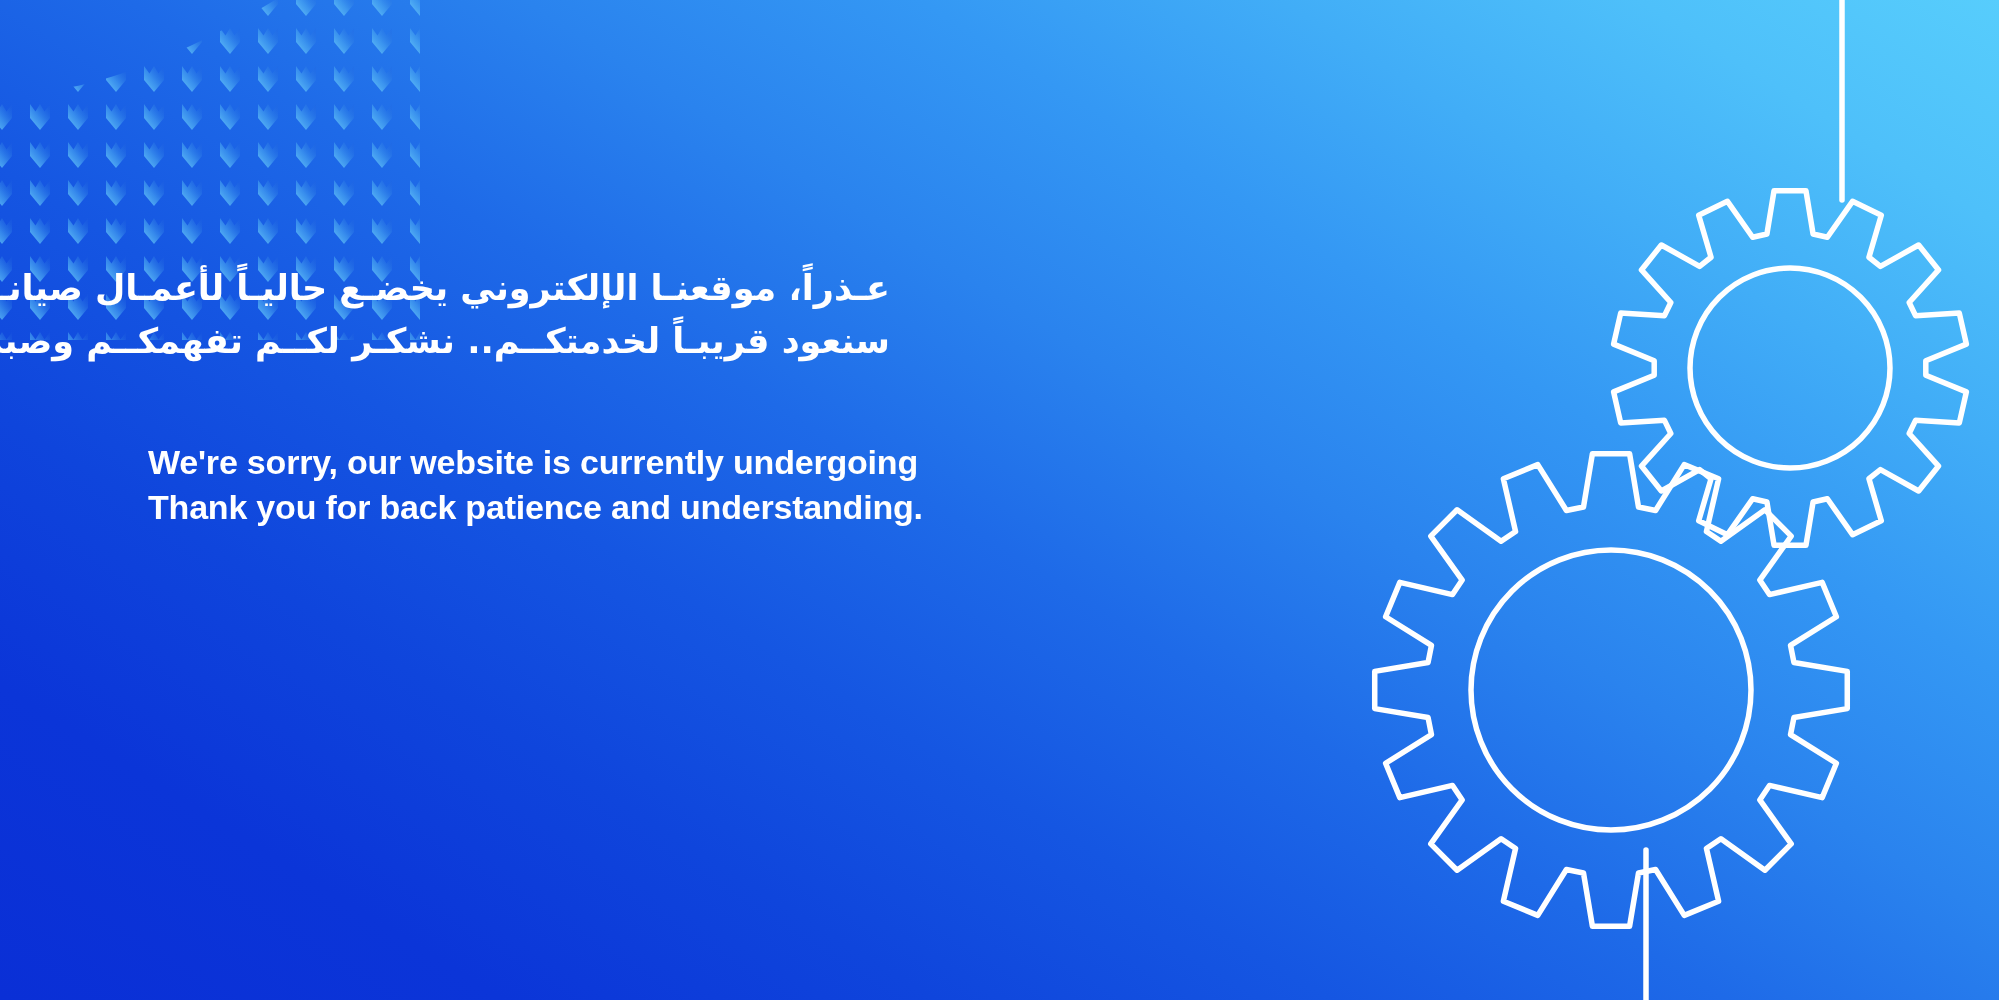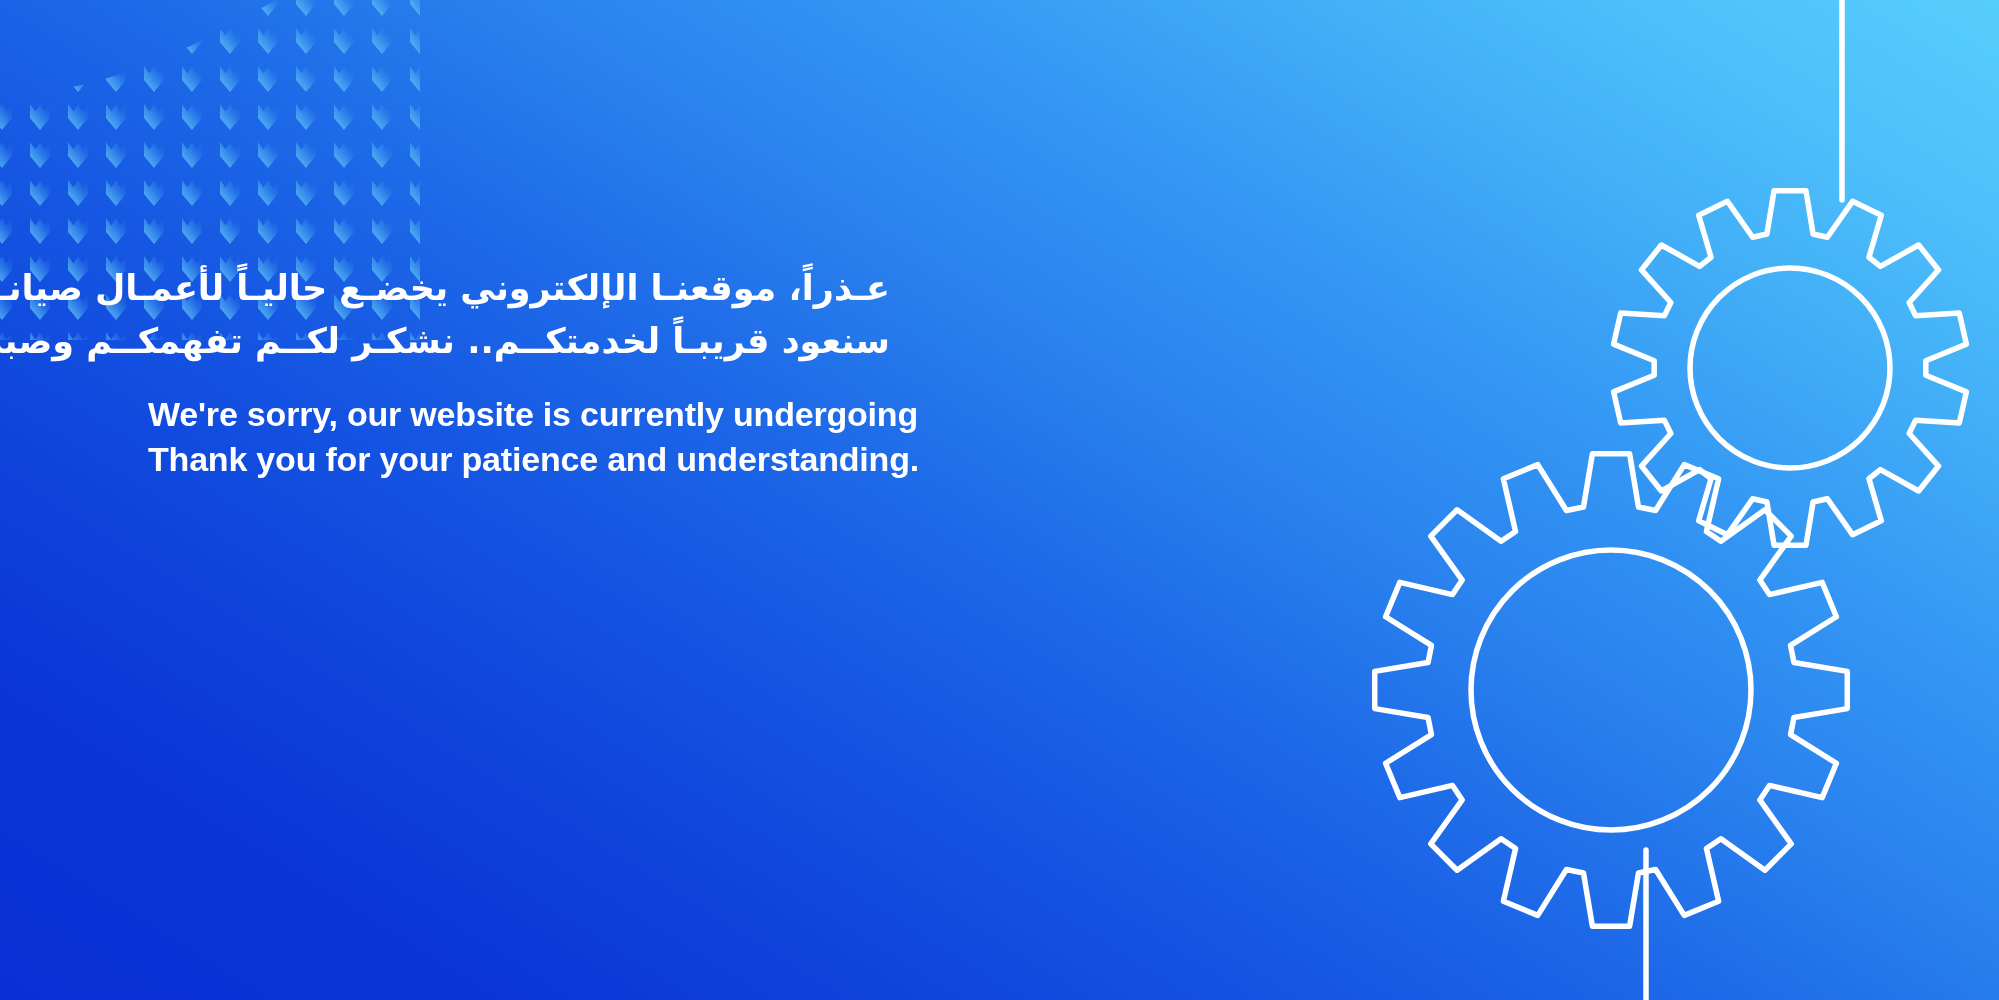--- a/index.html
+++ b/index.html
@@ -71,21 +71,21 @@
     font-family: "DejaVu Sans", "Liberation Sans", sans-serif;
     font-size: 35px;
     font-weight: 700;
     line-height: 1.52;
     letter-spacing: 0.3px;
     white-space: nowrap;
     color: #ffffff;
   }
 
   .en-block {
-    margin-top: 24px;
+    margin-top: 72px;
     color: #ffffff;
   }
   .en-line {
     font-family: "Liberation Sans", "DejaVu Sans", sans-serif;
     font-size: 34px;
     font-weight: 700;
     line-height: 1.32;
     letter-spacing: -0.2px;
     white-space: nowrap;
     color: #ffffff;
@@ -290,18 +290,18 @@
 
   <div class="content">
 
     <div class="ar-block">
       <div class="ar-line">عـذراً، موقعنـا الإلكتروني يخضـع حاليـاً لأعمـال صيانــة.</div>
       <div class="ar-line">سنعود قريبـاً لخدمتكــم.. نشكـر لكــم تفهمكــم وصبركــم</div>
     </div>
 
     <div class="en-block">
       <div class="en-line">We're sorry, our website is currently undergoing</div>
-      <div class="en-line">Thank you for your patience and understanding.</div>
+      <div class="en-line">Thank you for back patience and understanding.</div>
     </div>
 
   </div>
 
 </div>
 
 </body></html>

